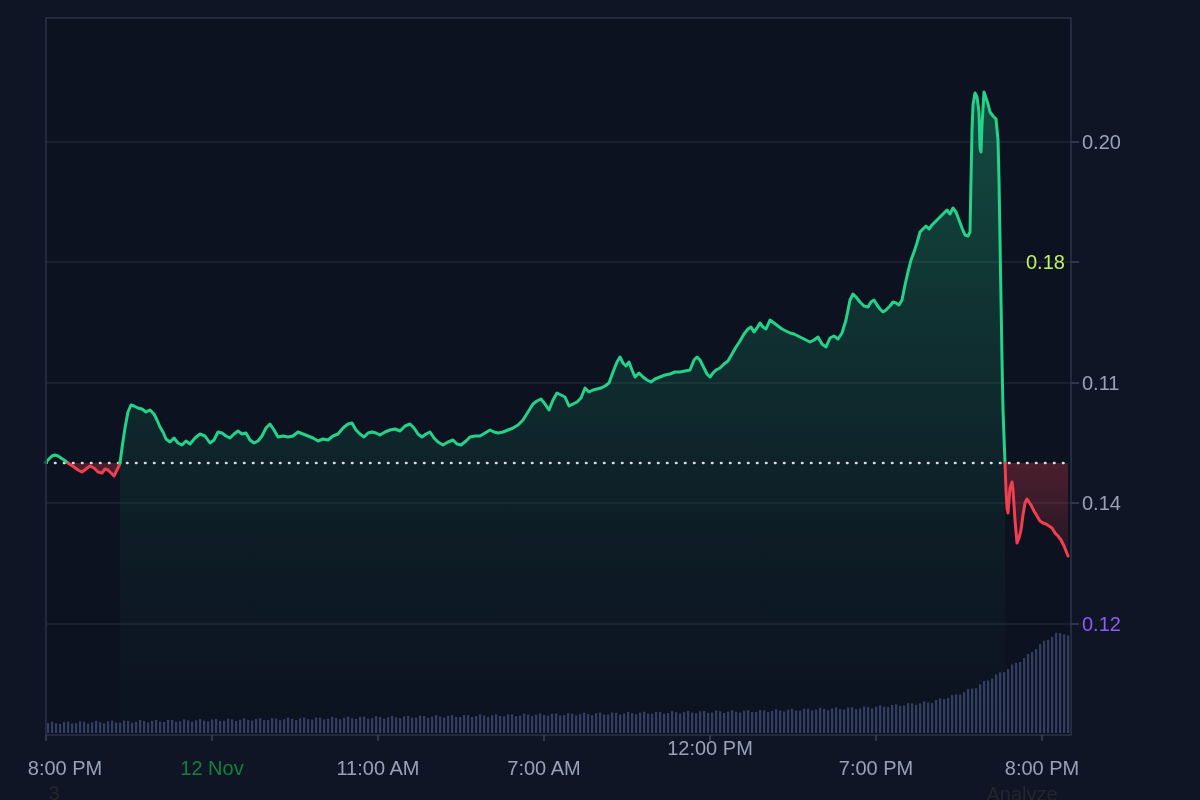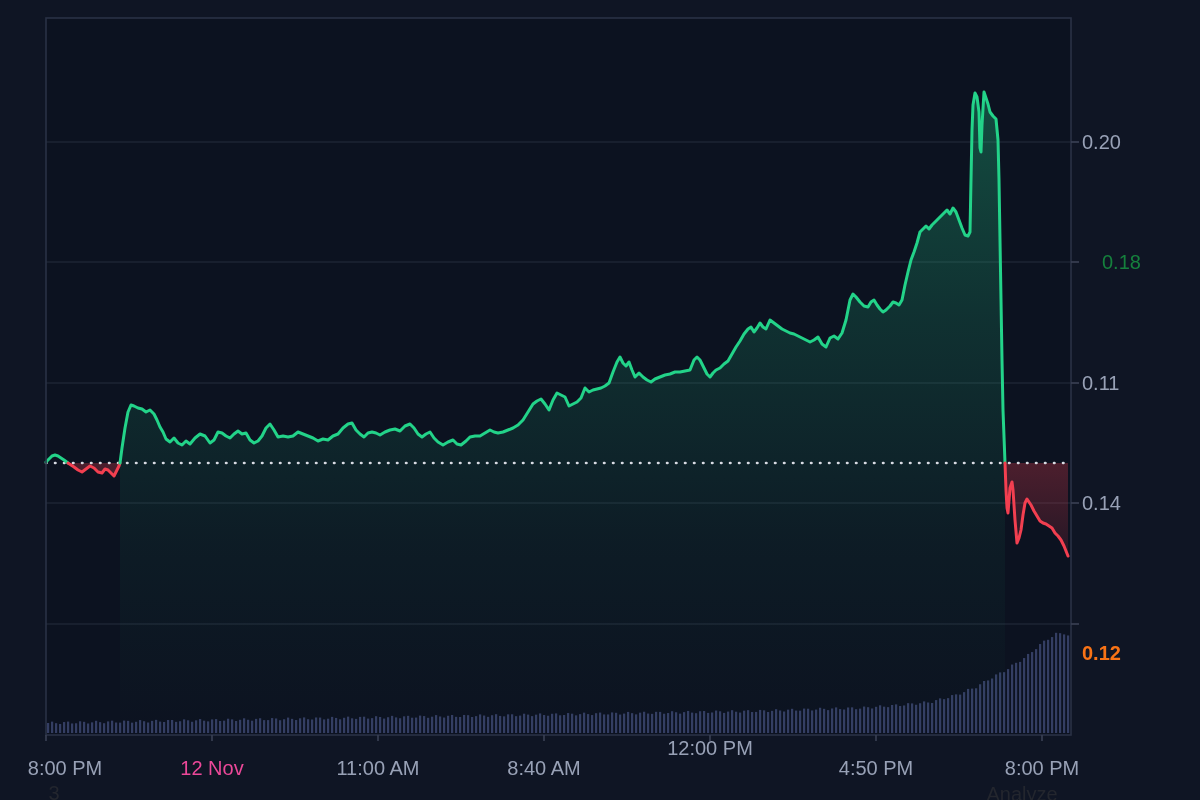--- a/index.html
+++ b/index.html
@@ -318,32 +318,32 @@
       <line x1="212" y1="735" x2="212" y2="741" stroke="#3a4155" stroke-width="1.6"></line>
       <line x1="378" y1="735" x2="378" y2="741" stroke="#3a4155" stroke-width="1.6"></line>
       <line x1="544" y1="735" x2="544" y2="741" stroke="#3a4155" stroke-width="1.6"></line>
       <line x1="710" y1="735" x2="710" y2="741" stroke="#3a4155" stroke-width="1.6"></line>
       <line x1="876" y1="735" x2="876" y2="741" stroke="#3a4155" stroke-width="1.6"></line>
       <line x1="1042" y1="735" x2="1042" y2="741" stroke="#3a4155" stroke-width="1.6"></line>
     </svg>
 
   <div>
     <span class="axis-label y-label" style="left: 1082px; top: 142px; color: rgb(152, 161, 182);">0.20</span>
-    <span class="axis-label y-label" style="left: 1102px; top: 262px; color: #15803d;">0.18</span>
+    <span class="axis-label y-label" style="left: 1026px; top: 262px; color: #bef264;">0.18</span>
     <span class="axis-label y-label" style="left: 1082px; top: 383px; color: rgb(152, 161, 182);">0.11</span>
     <span class="axis-label y-label" style="left: 1082px; top: 503px; color: rgb(152, 161, 182);">0.14</span>
-    <span class="axis-label y-label" style="left: 1082px; top: 653px; color: #f97316; font-weight: bold;">0.12</span>
+    <span class="axis-label y-label" style="left: 1082px; top: 624px; color: #8b5cf6;">0.12</span>
   </div>
 
   <div>
     <span class="axis-label x-label" style="left: 65px; top: 756px; color: rgb(152, 161, 182);">8:00 PM</span>
-    <span class="axis-label x-label" style="left: 212px; top: 756px; color: #ec4899;">12 Nov</span>
+    <span class="axis-label x-label" style="left: 212px; top: 756px; color: #15803d;">12 Nov</span>
     <span class="axis-label x-label" style="left: 378px; top: 756px; color: rgb(152, 161, 182);">11:00 AM</span>
-    <span class="axis-label x-label" style="left: 544px; top: 756px; color: rgb(152, 161, 182);">8:40 AM</span>
+    <span class="axis-label x-label" style="left: 544px; top: 756px; color: rgb(152, 161, 182);">7:00 AM</span>
     <span class="axis-label x-label" style="left: 710px; top: 736px; color: rgb(152, 161, 182);">12:00 PM</span>
-    <span class="axis-label x-label" style="left: 876px; top: 756px; color: rgb(152, 161, 182);">4:50 PM</span>
+    <span class="axis-label x-label" style="left: 876px; top: 756px; color: rgb(152, 161, 182);">7:00 PM</span>
     <span class="axis-label x-label" style="left: 1042px; top: 756px; color: rgb(152, 161, 182);">8:00 PM</span>
   </div>
 
   <span class="sub-label" id="sub-left" style="left: 54px; top: 781px; color: rgb(35, 38, 46);">3</span>
   <span class="sub-label" id="sub-right" style="left: 1022px; top: 782px; color: rgb(35, 38, 46);">Analyze</span>
 
 </div>
 
 </body></html>

